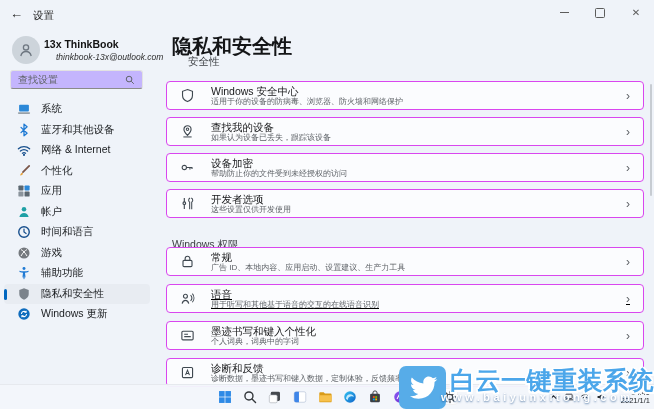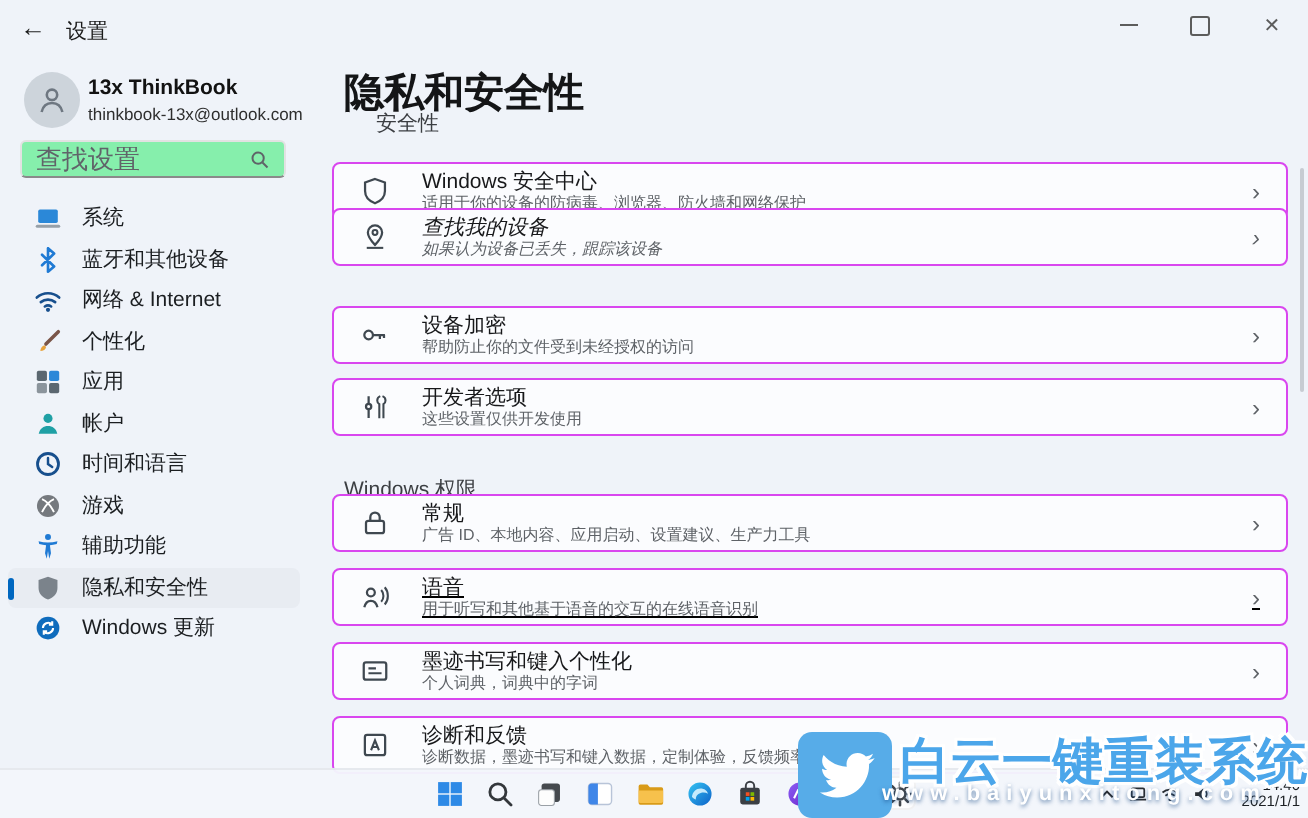--- a/index.html
+++ b/index.html
@@ -14,25 +14,25 @@
   .controls{position:absolute;right:0;top:0;display:flex;}
   .ctrl{width:36px;height:25px;display:flex;align-items:center;justify-content:center;color:#5c5c5c;}
   .ctrl-min::after{content:"";width:9px;height:1px;background:#5c5c5c;}
   .ctrl-max::after{content:"";width:8px;height:8px;border:1px solid #5c5c5c;border-radius:1.5px;}
   .ctrl-close{font-size:10px;}
 
   
   .avatar{position:absolute;left:12px;top:36px;width:28px;height:28px;border-radius:50%;
           background:#cdd4db;display:flex;align-items:center;justify-content:center;}
   .acct-name{position:absolute;left:44px;top:38px;font-size:10.5px;font-weight:bold;color:#121212;}
-  .acct-email{position:absolute;left:44px;top:52px;font-size:8.5px;color:#2e2e2e;}
-  .searchbox{position:absolute;left:10px;top:70px;width:133px;height:19px;background:#86efac;
+  .acct-email{position:absolute;left:56px;top:52px;font-size:8.5px;color:#2e2e2e;font-style:italic;}
+  .searchbox{position:absolute;left:10px;top:70px;width:133px;height:19px;background:#c4b5fd;
              border:1px solid #e2e2e2;border-bottom:1px solid #8a8a8a;border-radius:3px;
              box-sizing:border-box;display:flex;align-items:center;padding:0 7px;
-             font-size:13px;color:#606469;}
+             font-size:10px;color:#606469;}
   .searchbox .sp{flex:1;}
   .nav{position:absolute;left:4px;top:99px;width:146px;display:flex;flex-direction:column;}
   .nav-item{position:relative;height:20.5px;display:flex;align-items:center;gap:10px;
             padding-left:13px;border-radius:4px;font-size:10.5px;color:#1b1e21;}
   .nav-item.selected{background:#e8ecf2;}
   .nav-item.selected::before{content:"";position:absolute;left:0;top:5px;width:3px;height:11px;
             background:#0067c0;border-radius:2px;}
   .nicon{width:14px;height:14px;flex:none;}
 
   
@@ -211,21 +211,21 @@
         <path d="M8 1.6 13.3 3.5V8c0 3.3-2.3 5.4-5.3 6.5C5 13.4 2.7 11.3 2.7 8V3.5Z" fill="none" stroke="#3f4850" stroke-width="1.2"></path>
       </svg>
   </span>
   <div class="ctext">
     <div class="ctitle">Windows 安全中心</div>
     <div class="csub">适用于你的设备的防病毒、浏览器、防火墙和网络保护</div>
   </div>
   <span class="chev">›</span>
 </div>
 
-<div class="card" style="top:104px;font-style:italic;">
+<div class="card" style="top:117px;">
   <span class="cicon">
     <svg viewBox="0 0 16 16">
         <path d="M8 1.8a3.8 3.8 0 0 1 3.8 3.8c0 2.6-3.8 6.6-3.8 6.6S4.2 8.2 4.2 5.6A3.8 3.8 0 0 1 8 1.8Z" fill="none" stroke="#3f4850" stroke-width="1.2"></path>
         <circle cx="8" cy="5.6" r="1.3" fill="none" stroke="#3f4850" stroke-width="1.1"></circle>
         <path d="M3.6 13.8h8.8" stroke="#3f4850" stroke-width="1.1"></path>
       </svg>
   </span>
   <div class="ctext">
     <div class="ctitle">查找我的设备</div>
     <div class="csub">如果认为设备已丢失，跟踪该设备</div>

